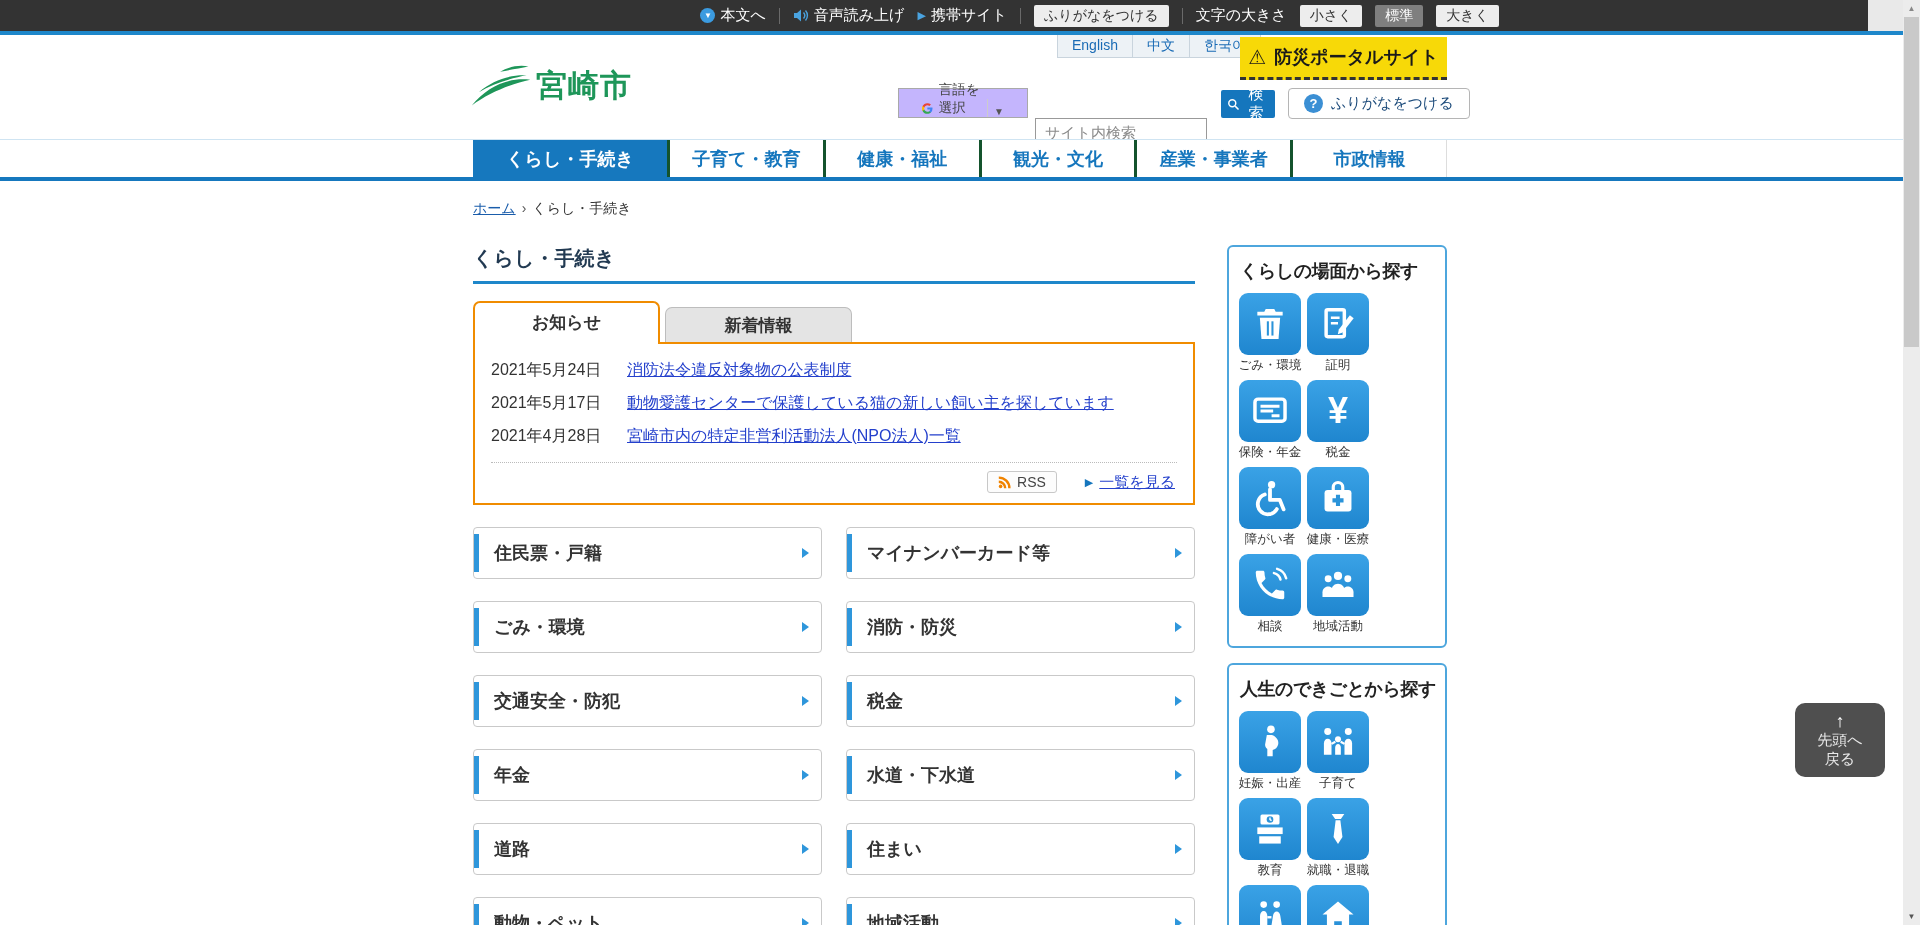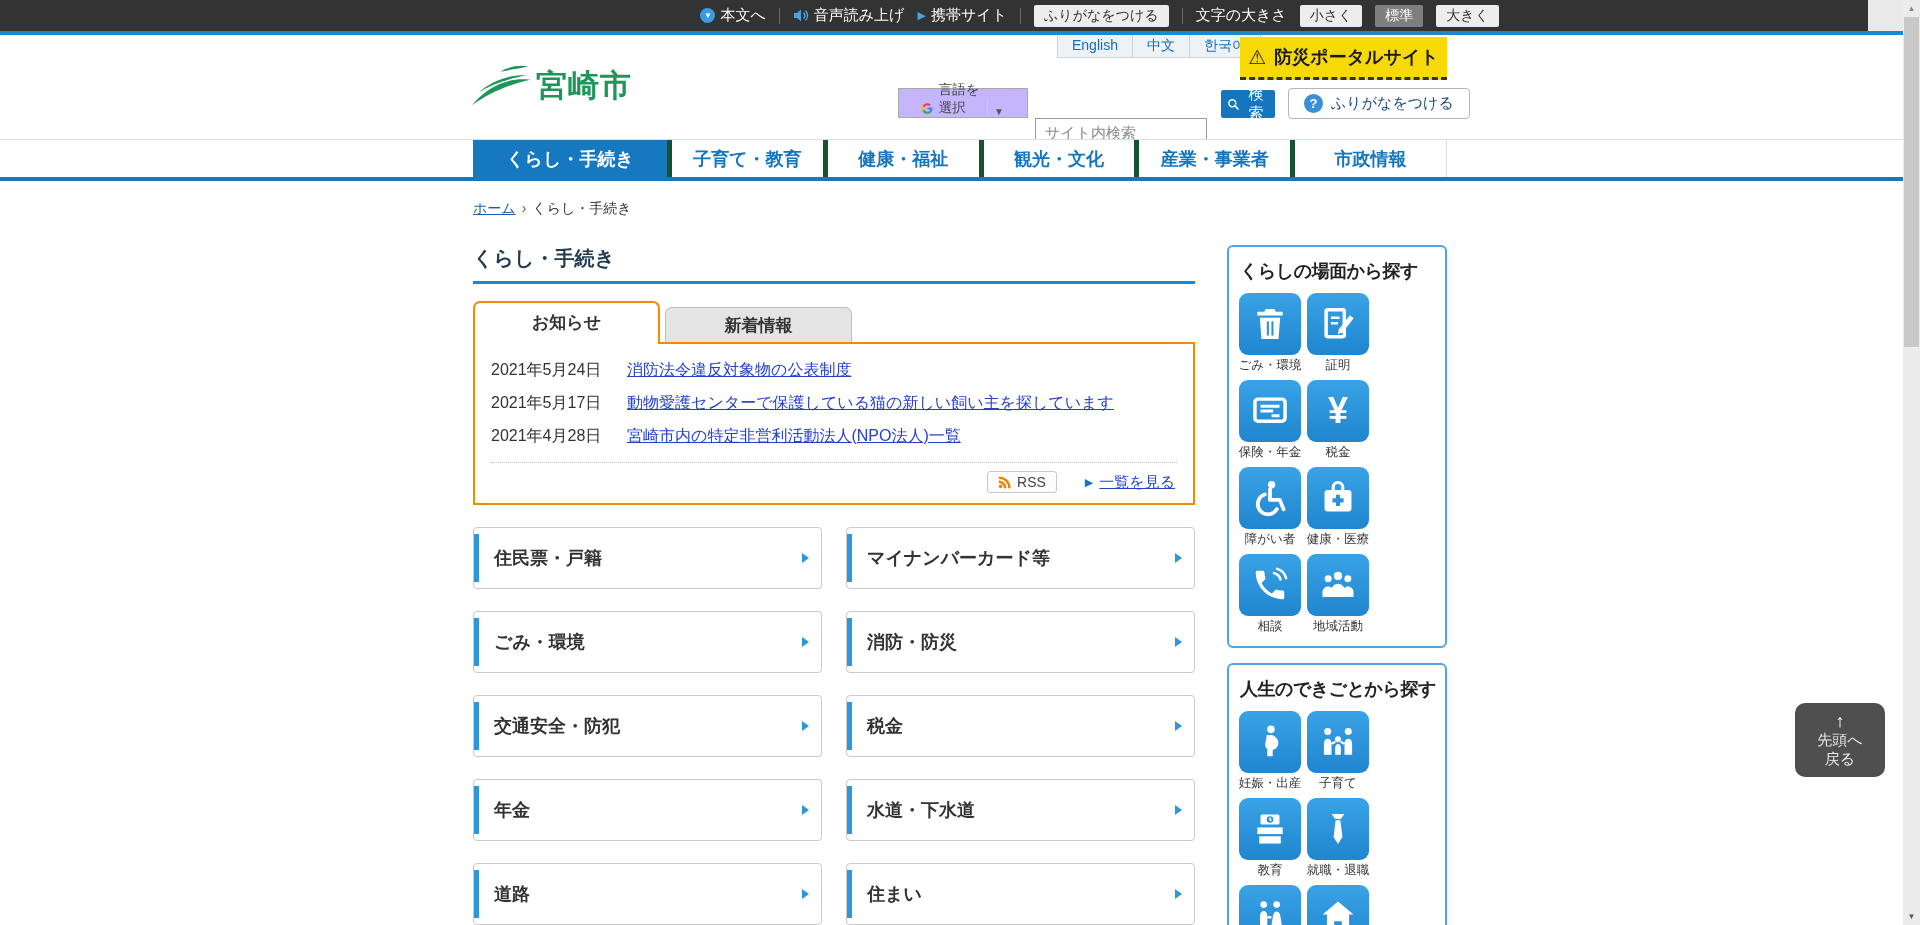--- a/index.html
+++ b/index.html
@@ -33,21 +33,21 @@
   .garrow{color:#555;font-size:10px;}
   .searchbox{position:absolute;left:1035px;top:55px;width:172px;height:28px;border:1px solid #999;padding:0 9px;font-size:15px;box-sizing:border-box;color:#1d4ed8;font-family:inherit;margin-top:28px;}
   .searchbox::placeholder{color:#8a8a8a;}
   .searchbtn{position:absolute;left:1221px;top:55px;width:54px;height:28px;background:#1576bd;color:#fff;border:none;border-radius:2px;display:flex;align-items:center;justify-content:center;gap:3px;font-size:15px;font-family:inherit;cursor:pointer;}
   .faqbtn{position:absolute;left:1288px;top:53px;height:31px;padding:0 15px;background:#fff;border:1px solid #b5b5b5;border-radius:4px;display:flex;align-items:center;gap:8px;font-size:15px;color:#1b4a7a;font-family:inherit;cursor:pointer;}
   .qicon{width:19px;height:19px;border-radius:50%;background:#3b8fd4;color:#fff;font-size:13px;font-weight:bold;display:flex;align-items:center;justify-content:center;}
 
   
   .nav{position:absolute;left:0;top:139px;width:1903px;height:42px;background:#fff;border-top:1px solid #cfe4f2;border-bottom:4px solid #1678be;box-sizing:border-box;}
   .nav-inner{margin-left:473px;width:974px;height:37px;display:flex;}
-  .nav-item{flex:1;display:flex;align-items:center;justify-content:center;font-size:18px;font-weight:bold;color:#1576bd;border-left:5px solid #14532d;cursor:pointer;}
+  .nav-item{flex:1;display:flex;align-items:center;justify-content:center;font-size:18px;font-weight:bold;color:#1576bd;border-left:3px solid #14532d;cursor:pointer;}
   .nav-item:last-child{border-right:1px solid #ddd;}
   .nav-item.active{flex:0 0 194px;background:#1678be;color:#fff;border-left:none;}
 
   
   .main{position:absolute;left:473px;top:200px;width:974px;display:flex;align-items:flex-start;}
   .leftcol{width:722px;}
   .sidebar{width:220px;margin-left:32px;}
 
   .breadcrumb{font-size:14px;color:#333;}
   .breadcrumb a{color:#1a5dab;text-decoration:underline;cursor:pointer;}
@@ -62,21 +62,21 @@
   .nrow{display:flex;gap:24px;font-size:16px;padding:6px 0;align-items:baseline;}
   .ndate{color:#333;width:112px;flex:none;}
   .nlink{color:#2440cc;text-decoration:underline;cursor:pointer;}
   .nfoot{border-top:1px dotted #bbb;margin-top:9px;padding:8px 2px 2px;display:flex;justify-content:flex-end;align-items:center;gap:28px;}
   .rssbtn{display:flex;align-items:center;gap:6px;border:1px solid #c8c8c8;border-radius:3px;background:#fcfcfc;padding:2px 10px;font-size:14px;color:#444;cursor:pointer;}
   .viewall{display:flex;align-items:center;gap:6px;cursor:pointer;}
   .viewall .vmark{color:#1576bd;font-size:11px;}
   .viewall .vtext{font-size:15px;color:#2440cc;text-decoration:underline;}
 
   .grid{margin-top:22px;width:722px;display:flex;flex-wrap:wrap;gap:22px 24px;}
-  .cat{position:relative;width:349px;height:62px;background:#fff;border:1px solid #c9c9c9;border-radius:4px;box-sizing:border-box;display:flex;align-items:center;padding-left:20px;font-size:18px;font-weight:bold;color:#333;cursor:pointer;}
+  .cat{position:relative;width:349px;height:52px;background:#fff;border:1px solid #c9c9c9;border-radius:4px;box-sizing:border-box;display:flex;align-items:center;padding-left:20px;font-size:18px;font-weight:bold;color:#333;cursor:pointer;}
   .cat::before{content:"";position:absolute;left:0;top:6px;bottom:6px;width:5px;background:#2e96db;}
   .cat .arrow{position:absolute;right:12px;top:50%;margin-top:-5px;width:0;height:0;border-left:7px solid #2e96db;border-top:5px solid transparent;border-bottom:5px solid transparent;}
 
   
   .sbox{border:2px solid #4da6dd;border-radius:6px;background:#fff;box-sizing:border-box;width:220px;padding:10px 9px 12px;}
   .sbox1{margin-top:45px;}
   .sbox2{margin-top:15px;}
   .stitle{font-size:18px;font-weight:bold;color:#222;margin:2px 0 10px 2px;letter-spacing:-0.5px;}
   .tiles{display:flex;flex-wrap:wrap;gap:7px 4px;}
   .tile{width:64px;display:flex;flex-direction:column;align-items:center;cursor:pointer;}

